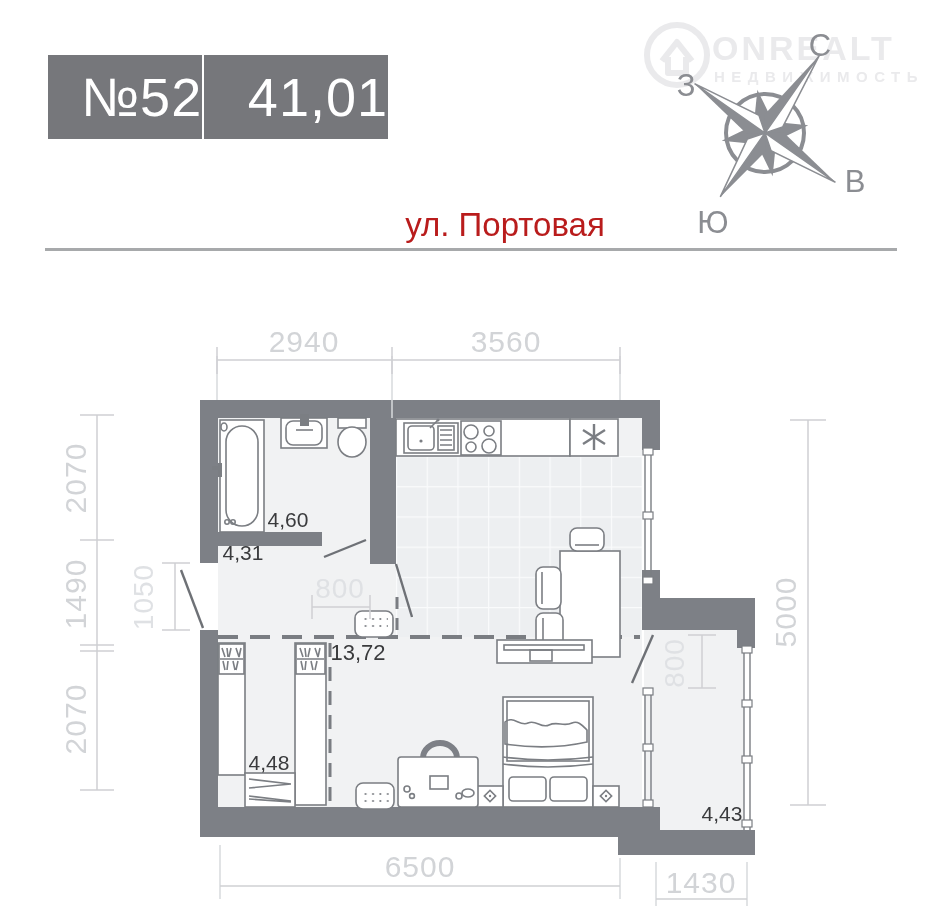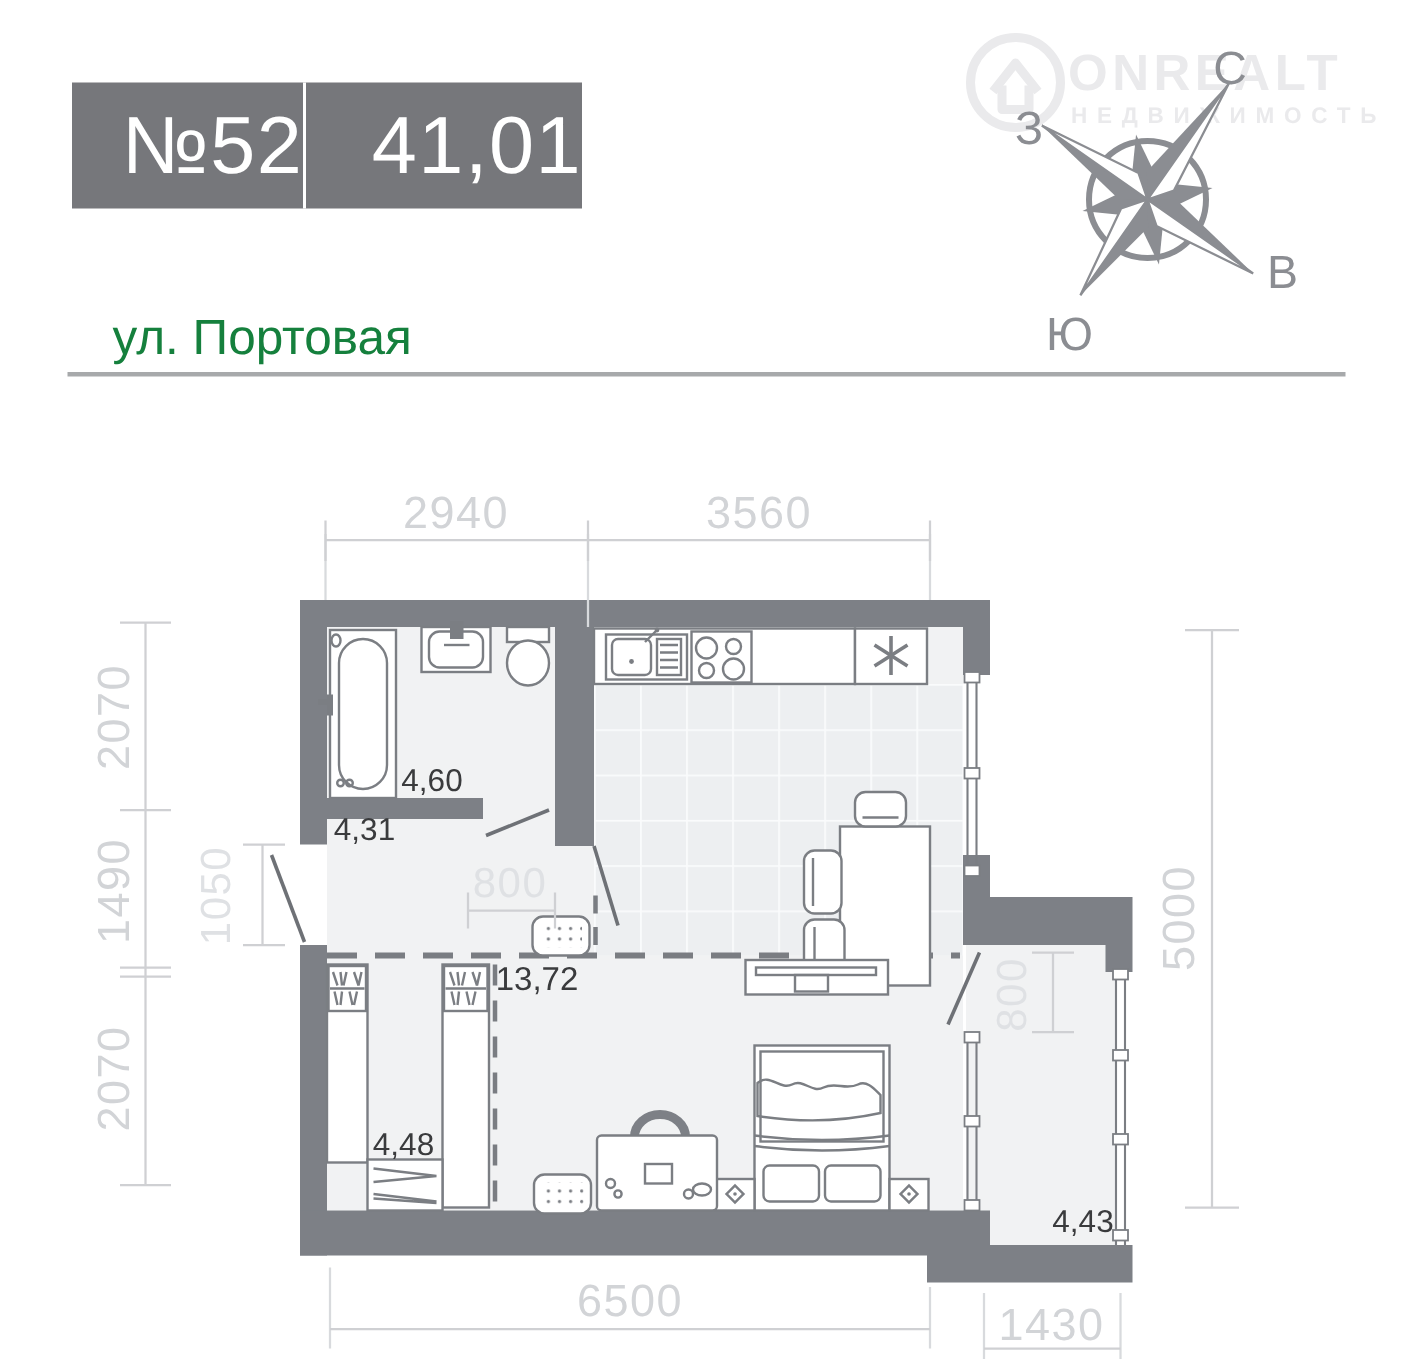--- a/index.html
+++ b/index.html
@@ -5,21 +5,21 @@
   html,body{margin:0;padding:0;}
   body{font-family:"Liberation Sans", sans-serif;}
   .page{position:relative;width:939px;height:910px;background:#ffffff;overflow:hidden;}
 
   .badge{position:absolute;left:48px;top:55px;width:340px;height:84px;background:#76777b;display:flex;align-items:stretch;}
   .badge-cell{display:flex;align-items:center;justify-content:center;color:#fff;font-size:54px;letter-spacing:1px;}
   .badge-cell.left{width:166px;margin-left:33px;}
   .badge-cell.right{flex:1;margin-left:44px;}
   .badge-divider{width:2px;background:#ffffff;}
 
-  .street{position:absolute;left:75px;top:206px;width:860px;text-align:left;font-size:33px;color:#15803d;}
+  .street{position:absolute;left:75px;top:206px;width:860px;text-align:center;font-size:33px;color:#b91c1c;}
   .rule{position:absolute;left:45px;top:248px;width:852px;height:3px;background:#a7a9ab;}
 
   svg text{font-family:"Liberation Sans", sans-serif;}
   .dim-t{fill:#d2d4d7;font-size:30px;letter-spacing:1px;}
   .dim-t2{fill:#dfe1e4;font-size:28px;letter-spacing:1px;}
   .area-t{fill:#3a3b3d;font-size:21px;}
   .area-t-big{fill:#3a3b3d;font-size:22px;}
   .dim-l{stroke:#cfd0d3;stroke-width:1.5;fill:none;}
   .ext-l{stroke:#d8dadd;stroke-width:1.5;fill:none;}
   .wall{fill:#7d8086;}

